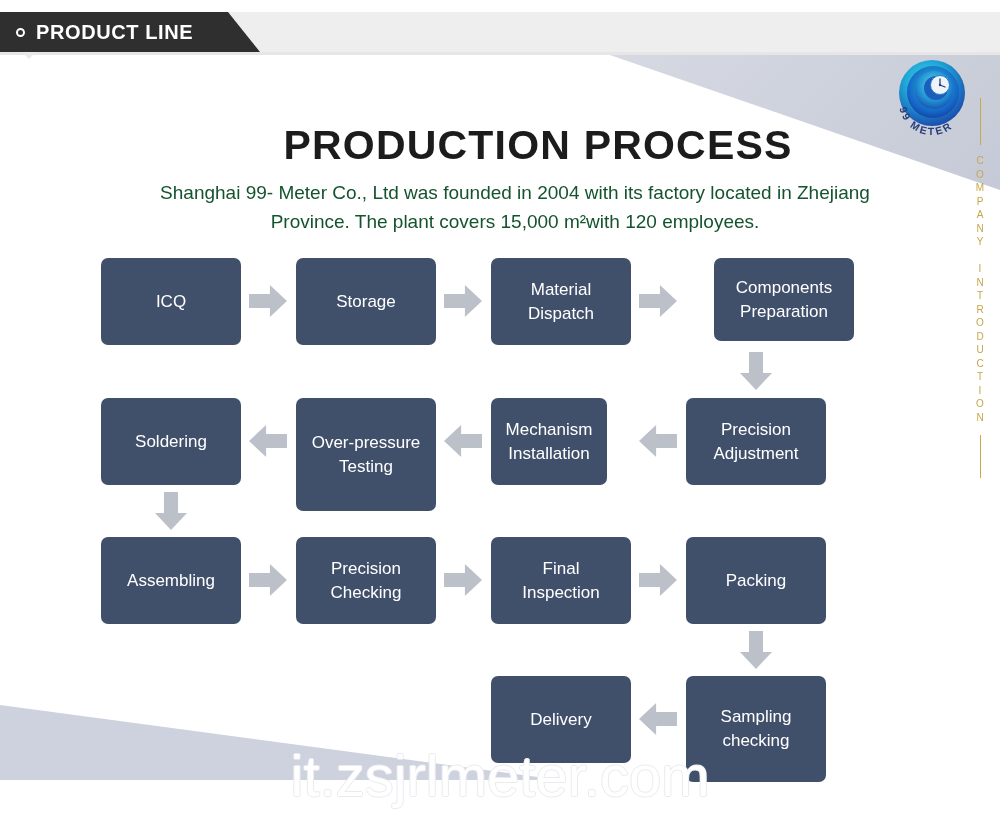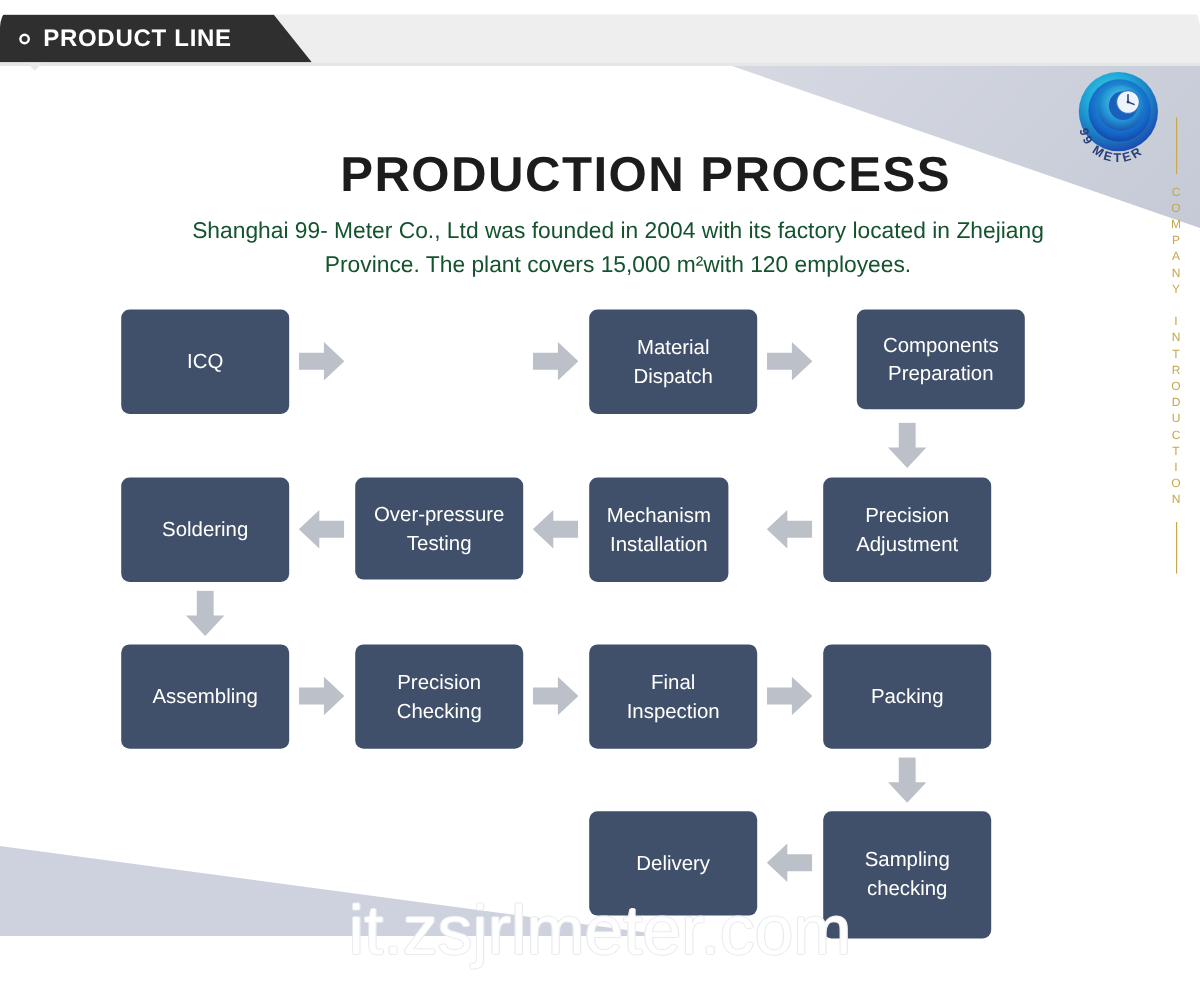--- a/index.html
+++ b/index.html
@@ -9,21 +9,20 @@
   }
   body {
     font-family: "Liberation Sans", sans-serif;
   }
   #page {
     position: relative;
     width: 1000px;
     height: 832px;
     background: #ffffff;
     overflow: hidden;
-    border-radius: 23px;
   }
 
   
   .topbar {
     position: absolute;
     left: 0;
     top: 12px;
     width: 1000px;
     height: 40px;
     background: #eeeeee;
@@ -273,41 +272,44 @@
   <div class="page-title">PRODUCTION PROCESS</div>
   <div class="page-desc">Shanghai 99- Meter Co., Ltd was founded in 2004 with its factory located in Zhejiang Province. The plant covers 15,000 m²with 120 employees.</div>
 
   <div class="flow">
 
     <div class="node" style="left:101px; top:258px; width:140px; height:87px;">
       <span class="node-text">ICQ</span>
     </div>
     <div class="arrow right" style="left:249px; top:285px; width:38px; height:32px;"></div>
 
+    <div class="node" style="left:296px; top:258px; width:140px; height:87px;">
+      <span class="node-text">Storage</span>
+    </div>
     <div class="arrow right" style="left:444px; top:285px; width:38px; height:32px;"></div>
 
     <div class="node" style="left:491px; top:258px; width:140px; height:87px;">
       <span class="node-text">Material
 Dispatch</span>
     </div>
     <div class="arrow right" style="left:639px; top:285px; width:38px; height:32px;"></div>
 
     <div class="node" style="left:714px; top:258px; width:140px; height:83px;">
       <span class="node-text">Components
 Preparation</span>
     </div>
 
     <div class="arrow down" style="left:740px; top:352px; width:32px; height:38px;"></div>
 
     <div class="node" style="left:101px; top:398px; width:140px; height:87px;">
       <span class="node-text">Soldering</span>
     </div>
     <div class="arrow left" style="left:249px; top:425px; width:38px; height:32px;"></div>
 
-    <div class="node" style="left:296px; top:398px; width:140px; height:85px;">
+    <div class="node" style="left:296px; top:398px; width:140px; height:113px;">
       <span class="node-text">Over-pressure
 Testing</span>
     </div>
     <div class="arrow left" style="left:444px; top:425px; width:38px; height:32px;"></div>
 
     <div class="node" style="left:491px; top:398px; width:116px; height:87px;">
       <span class="node-text">Mechanism
 Installation</span>
     </div>
     <div class="arrow left" style="left:639px; top:425px; width:38px; height:32px;"></div>

